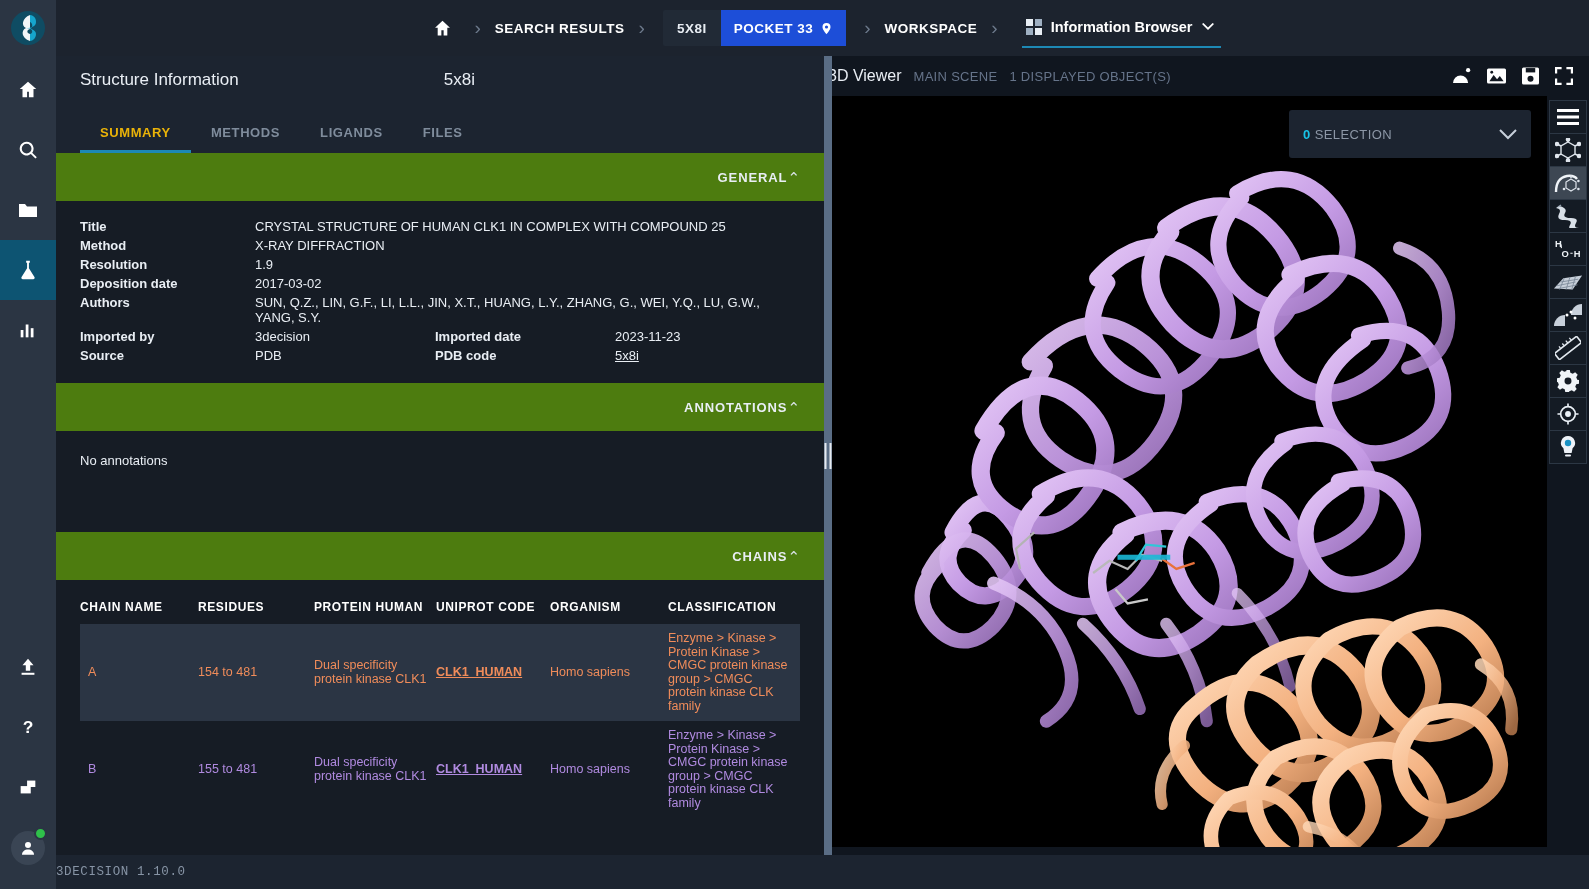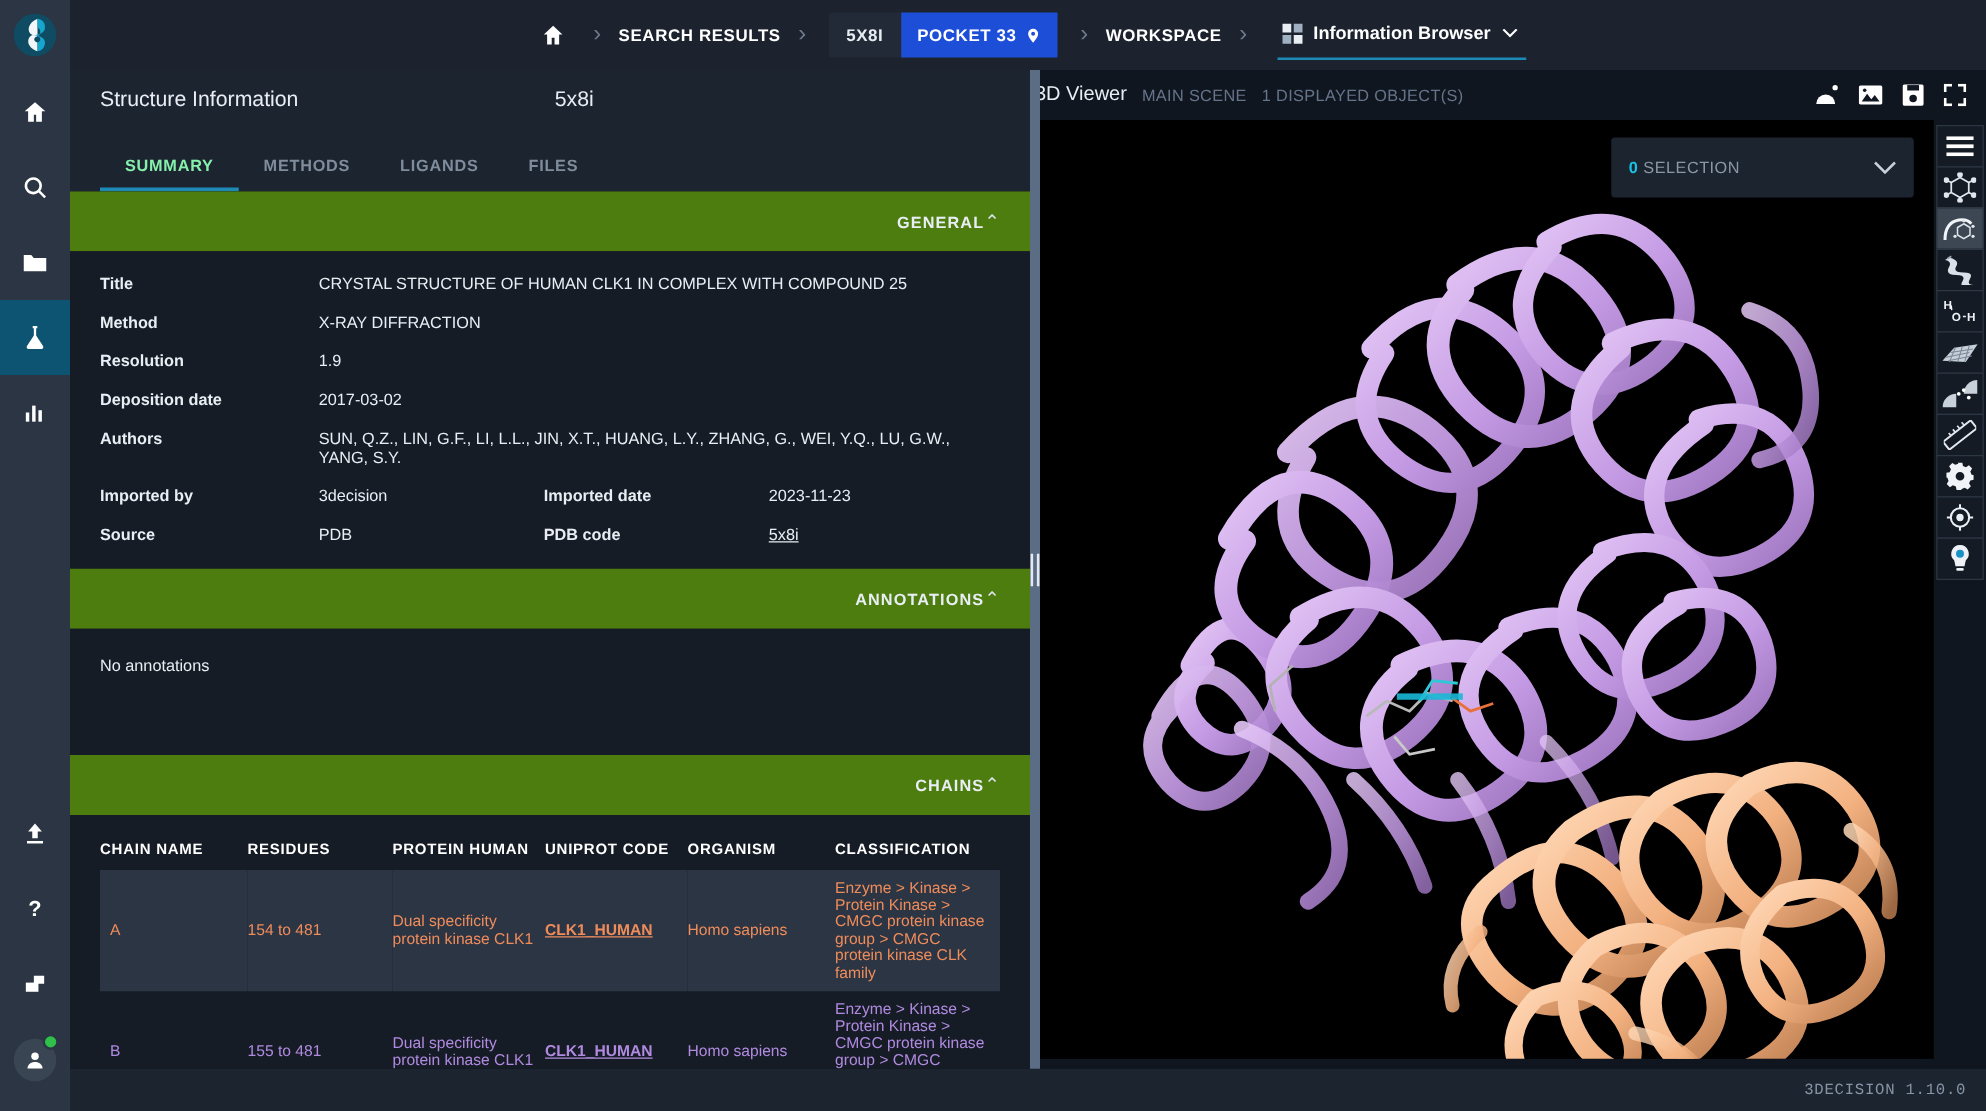--- a/index.html
+++ b/index.html
@@ -90,38 +90,38 @@
   .panel-title { color: #e9eef4; font-size: 17px; }
   .panel-code { color: #e9eef4; font-size: 17px; margin-left: 205px; }
   .tabs {
     height: 49px; background: #1c2430; display: flex; align-items: flex-end; padding-left: 24px;
     flex: 0 0 49px; gap: 0;
   }
   .tab {
     padding: 0 20px 13px 20px; color: #7f8c9c; font-size: 13px; font-weight: bold;
     letter-spacing: .6px; cursor: pointer; position: relative;
   }
-  .tab.active { color: #86efac; }
+  .tab.active { color: #eab308; }
   .tab.active::after {
     content:""; position: absolute; left: 0; right: 0; bottom: 0; height: 3px; background: #1d89b5;
   }
   .panel-scroll { flex: 1 1 auto; overflow: hidden; position: relative; }
 
   .section-head {
     height: 48px; background: #4d7c0f; display: flex; align-items: center;
     justify-content: flex-end; padding: 0 24px; cursor: pointer;
   }
   .section-head .sh-title {
     color: #e9eef4; font-size: 13px; font-weight: bold; letter-spacing: .9px;
   }
   .caret { color: #dbe3ea; font-size: 15px; line-height: 1; }
 
   .section-body { background: #161c25; padding: 18px 24px 20px 24px; }
 
-  .kv { display: grid; grid-template-columns: 175px 180px 180px auto; row-gap: 16px; align-items: start; }
+  .kv { display: grid; grid-template-columns: 175px 180px 180px auto; row-gap: 4px; align-items: start; }
   .k { color: #e9eef4; font-size: 13px; font-weight: bold; }
   .v { color: #e9eef4; font-size: 13px; }
   .v.wide { grid-column: 2 / span 3; }
   .v a, .v .link { color: #e9eef4; text-decoration: underline; cursor: pointer; }
 
   .noann { color: #e9eef4; font-size: 13px; padding: 22px 24px 64px 24px; background: #161c25; }
 
   
   .chains-wrap { background: #161c25; padding: 16px 24px 0 24px; }
   table.chains { width: 100%; border-collapse: collapse; table-layout: fixed; }
@@ -182,21 +182,21 @@
   .tbtn {
     width: 38px; height: 34px; border: 1px solid #2c3744; margin-bottom: -1px;
     display: flex; align-items: center; justify-content: center; cursor: pointer; background: #141b24;
   }
   .tbtn.sel { background: #3d4753; }
   .tbtn svg { display: block; }
 
   
   .footer {
     height: 34px; flex: 0 0 34px; background: #1c2430; display: flex; align-items: center;
-    justify-content: flex-end; padding-right: 16px;
+    padding-right: 16px;
   }
   .footer-txt { color: #8794a5; font-size: 12.5px; font-family: "Liberation Mono", monospace; letter-spacing: .6px; }
 </style>
 </head>
 <body>
 
 <div id="app">
 
   <div class="rail">
     <div class="rail-logo">

